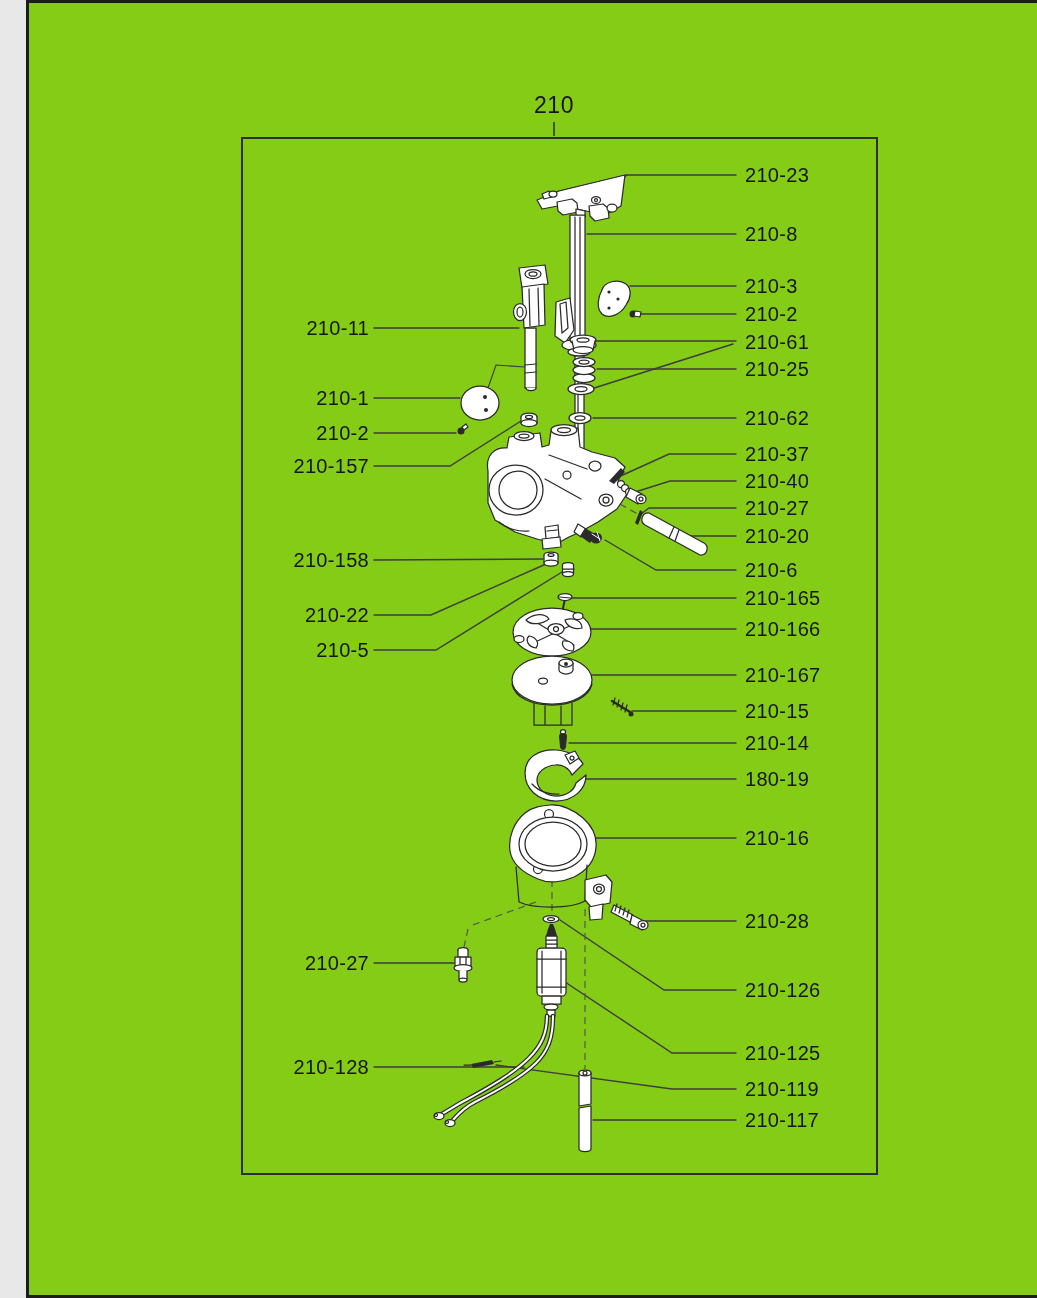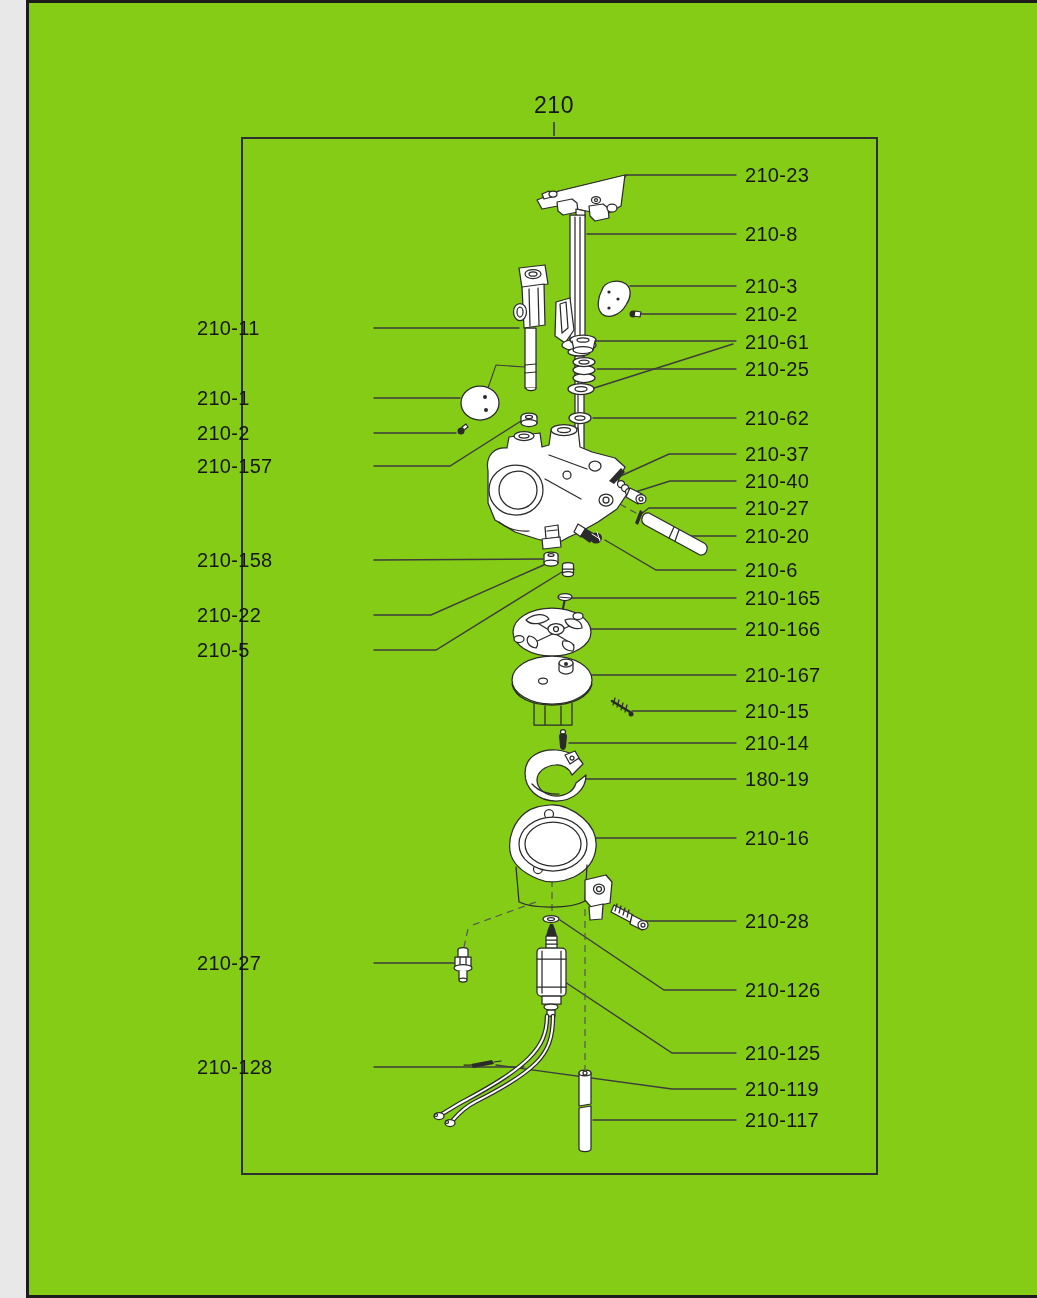--- a/index.html
+++ b/index.html
@@ -24,21 +24,21 @@
     text-align:center;
     font-size:23px;line-height:24px;color:#161616;
     letter-spacing:0.5px;
   }
   .lbl{
     position:absolute;
     font-size:20px;line-height:20px;color:#161616;
     letter-spacing:0.3px;white-space:nowrap;
   }
   .lbl.right{left:716px;}
-  .lbl.left{left:168px;width:172px;}
+  .lbl.left{left:168px;width:172px;text-align:right;}
   svg.art{position:absolute;left:0;top:0;}
 </style>
 </head>
 <body>
 
 <div class="canvas">
 
   <div class="fig-title">210</div>
   <div class="frame"></div>
 

